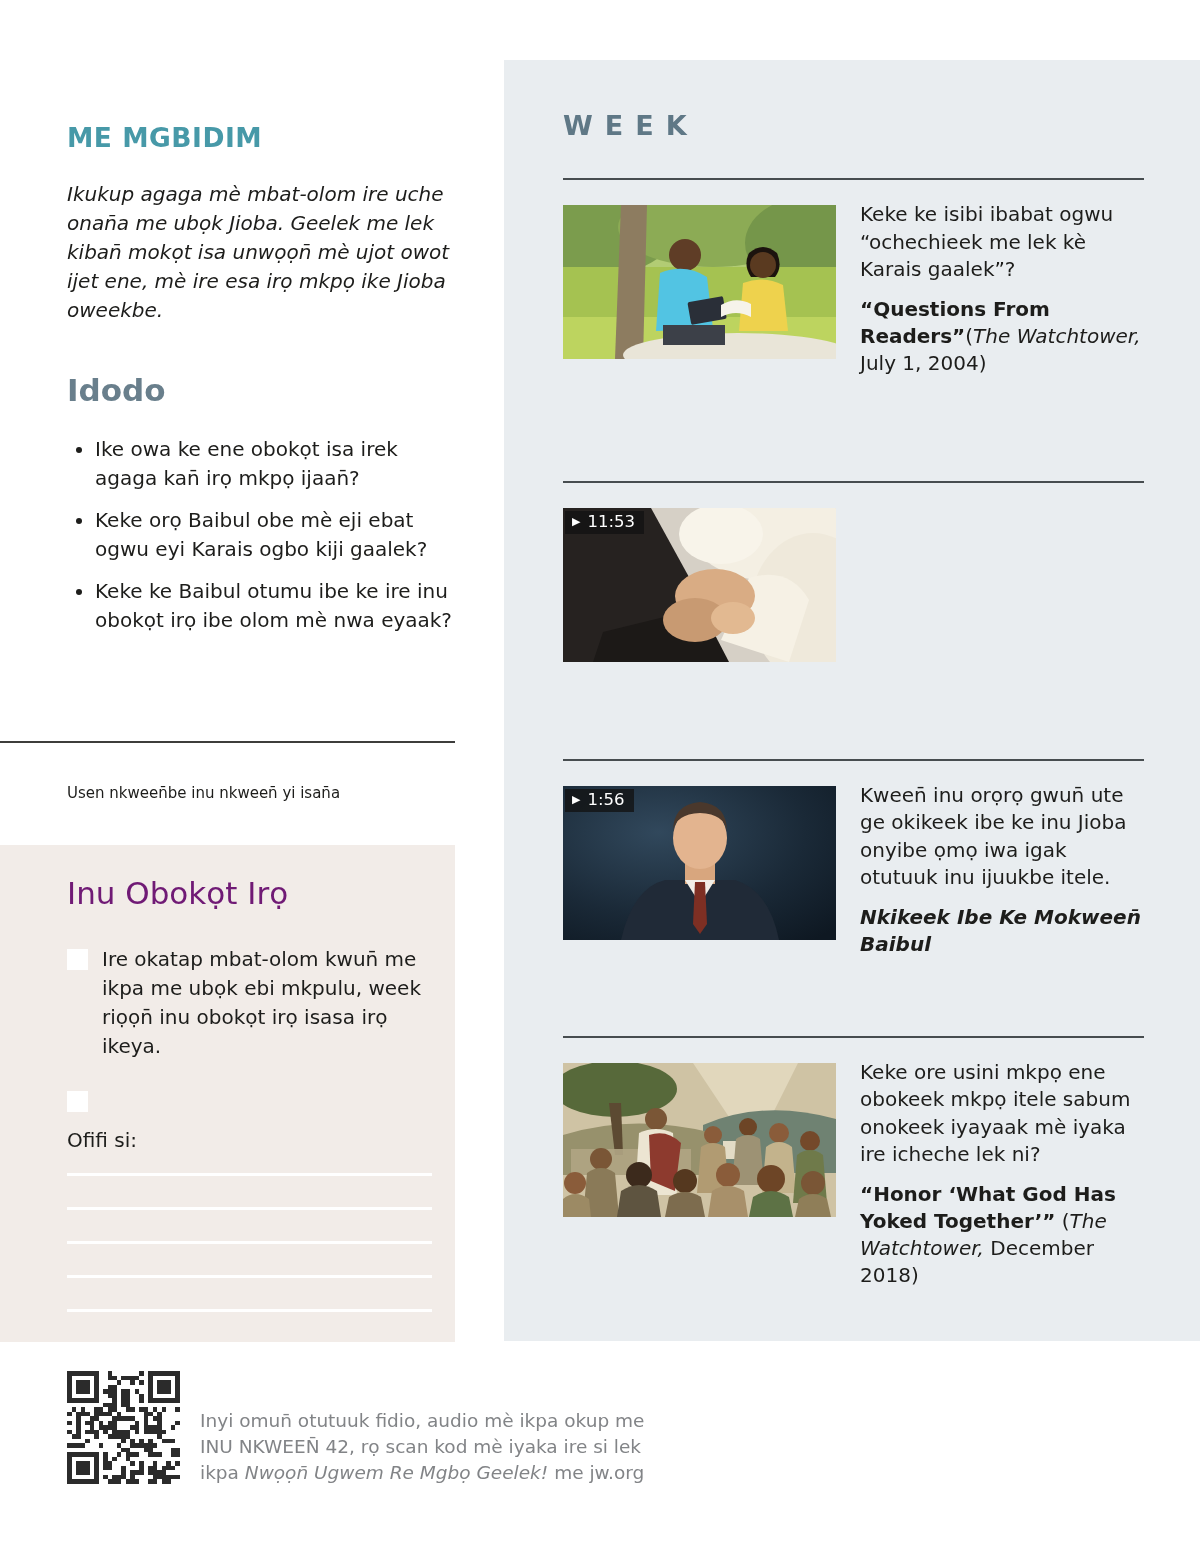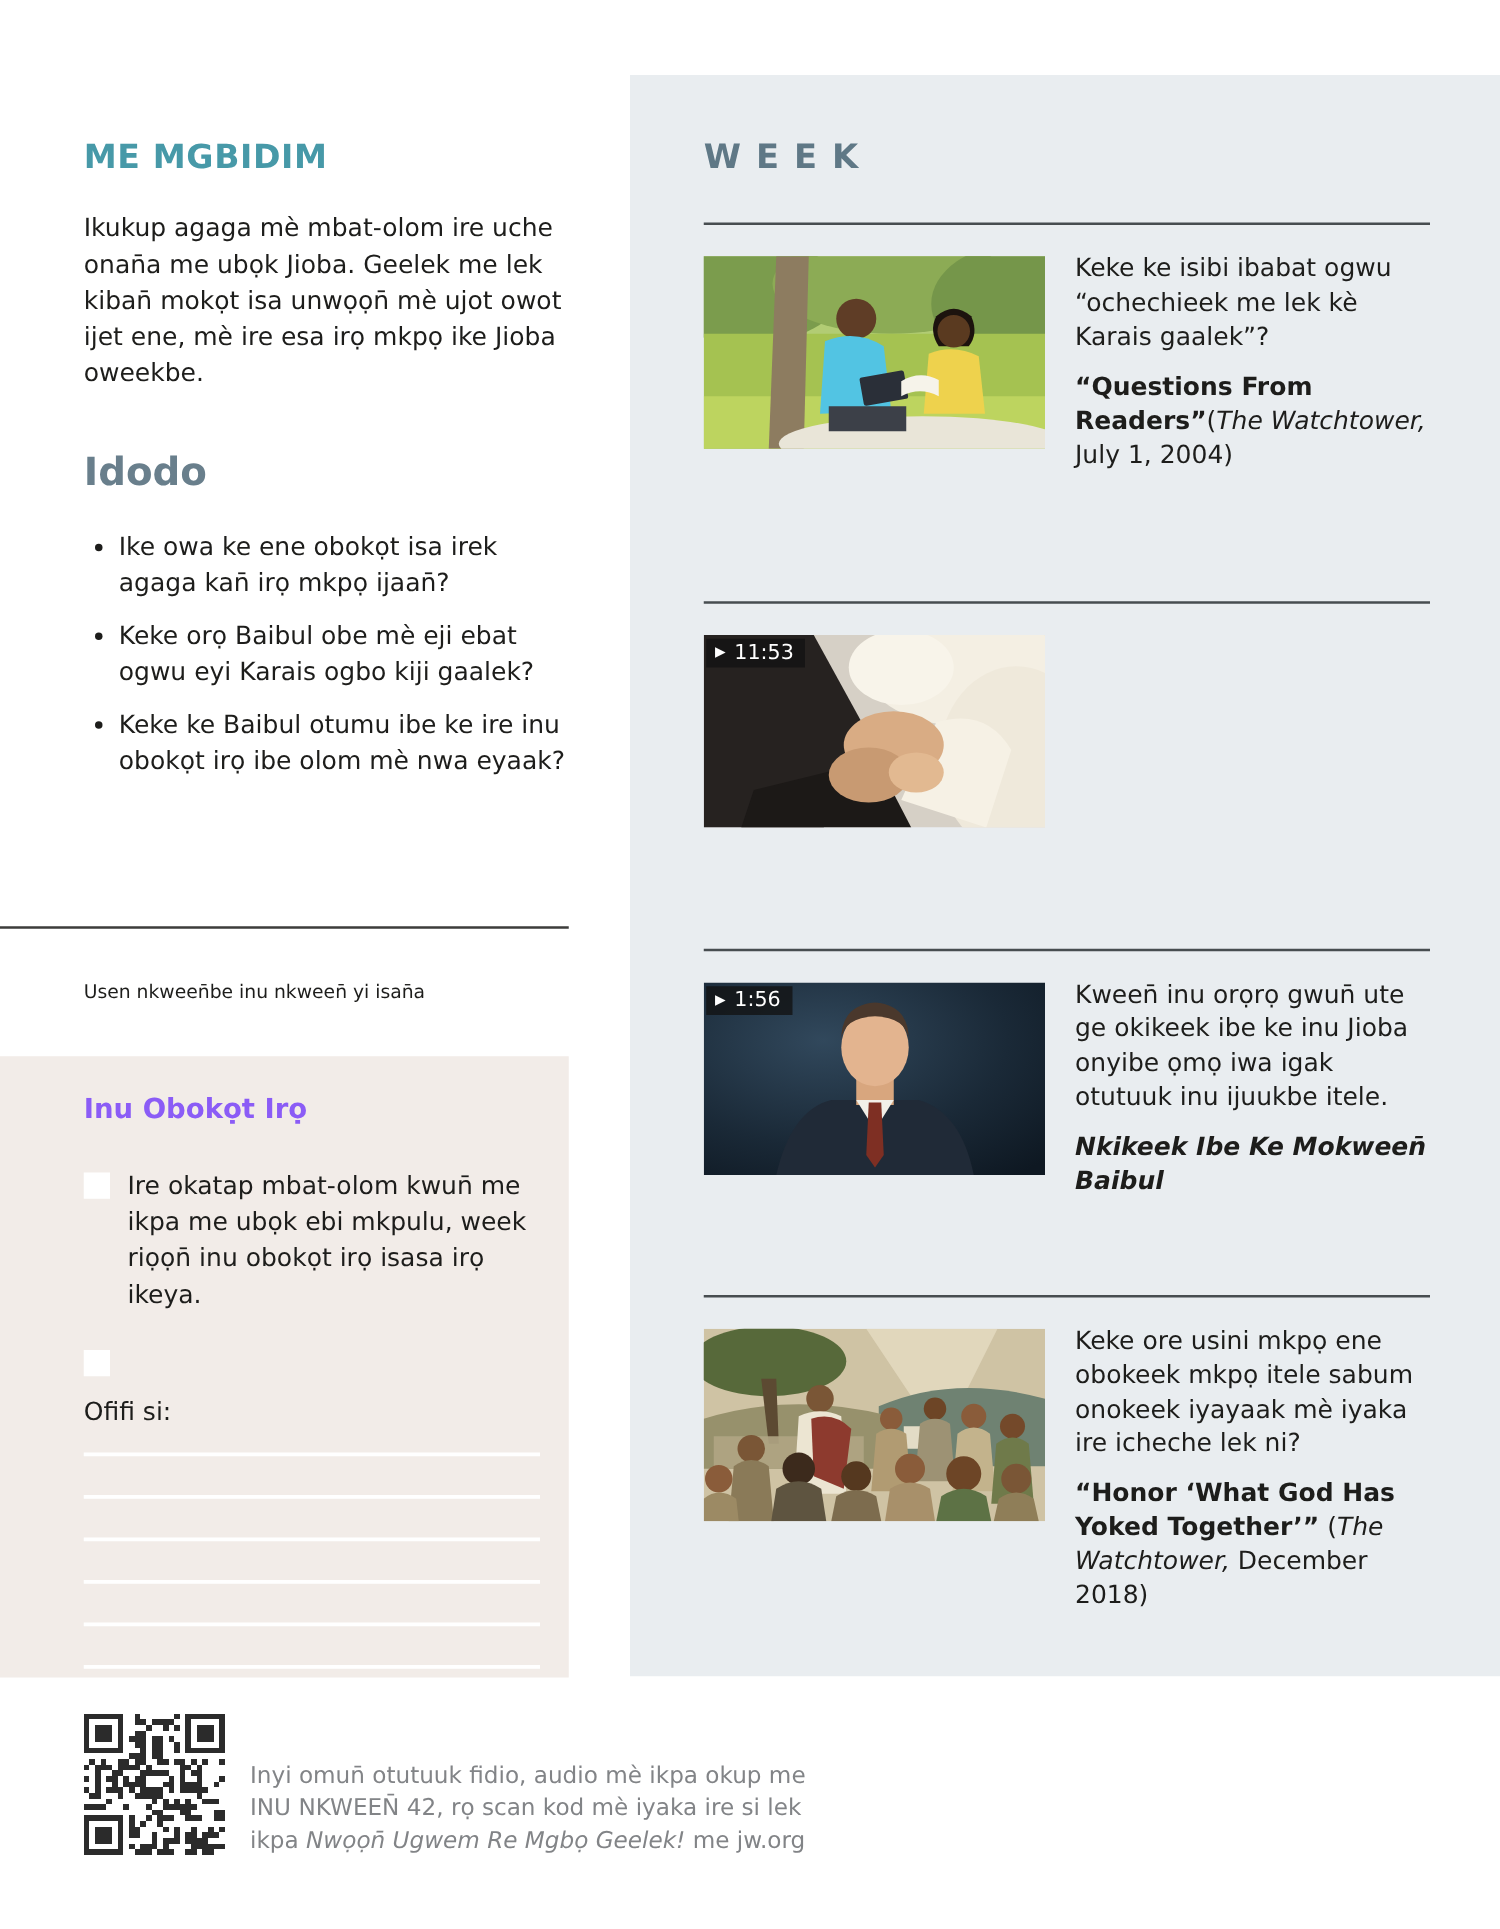--- a/index.html
+++ b/index.html
@@ -2,31 +2,31 @@
 <html><head>
 <meta charset="utf-8">
 <style>
   html,body{margin:0;padding:0;}
   body{
     width:1200px;height:1543px;position:relative;background:#ffffff;
     font-family:"DejaVu Sans","Liberation Sans",sans-serif;color:#1d1d1b;
     overflow:hidden;
   }
   
-  .leftcol{position:absolute;left:67px;top:4px;width:389px;}
+  .leftcol{position:absolute;left:67px;top:16px;width:389px;}
   .h-teal{margin:106px 0 0;font-size:26.5px;font-weight:bold;color:#4799a8;letter-spacing:.5px;}
-  .intro{margin:27px 0 0;font-size:20px;line-height:29px;}
+  .intro{margin:27px 0 0;font-size:20px;line-height:29px;font-style:italic;}
   .h-slate{margin:47px 0 0;font-size:31px;font-weight:bold;color:#697f8c;}
   ul.qlist{margin:27px 0 0;padding-left:28px;}
   ul.qlist li{margin-bottom:13px;font-size:20px;line-height:29px;}
   .rule-left{position:absolute;left:0;top:741px;width:455px;border:none;border-top:2px solid #3d3d3b;margin:0;}
   .note{position:absolute;left:67px;top:764px;width:389px;font-size:15px;line-height:28px;}
   
   .worksheet{position:absolute;left:0;top:845px;width:455px;height:497px;background:#f2ece8;box-sizing:border-box;padding:30px 23px 0 67px;}
-  .ws-title{margin:0;font-size:22px;font-weight:bold;color:#8b5cf6;}
+  .ws-title{margin:0;font-size:31px;font-weight:normal;color:#701a75;}
   .task{display:flex;gap:14px;margin-top:34px;}
   .task + .task{margin-top:26px;flex-direction:column;}
   .cb{width:21px;height:21px;background:#ffffff;flex:none;margin-top:4px;}
   .task p{margin:0;font-size:20px;line-height:29px;}
   .lines{margin-top:18px;}
   .wline{height:3px;background:#ffffff;margin-bottom:31px;}
   
   .panel{position:absolute;left:504px;top:60px;width:712px;height:1281px;background:#e9edf0;box-sizing:border-box;padding:0 72px 0 59px;}
   .week-title{margin:0;padding-top:50px;font-size:27px;font-weight:bold;color:#5f7886;letter-spacing:12px;}
   .week-item hr{border:none;border-top:2px solid #474d50;margin:0;}

